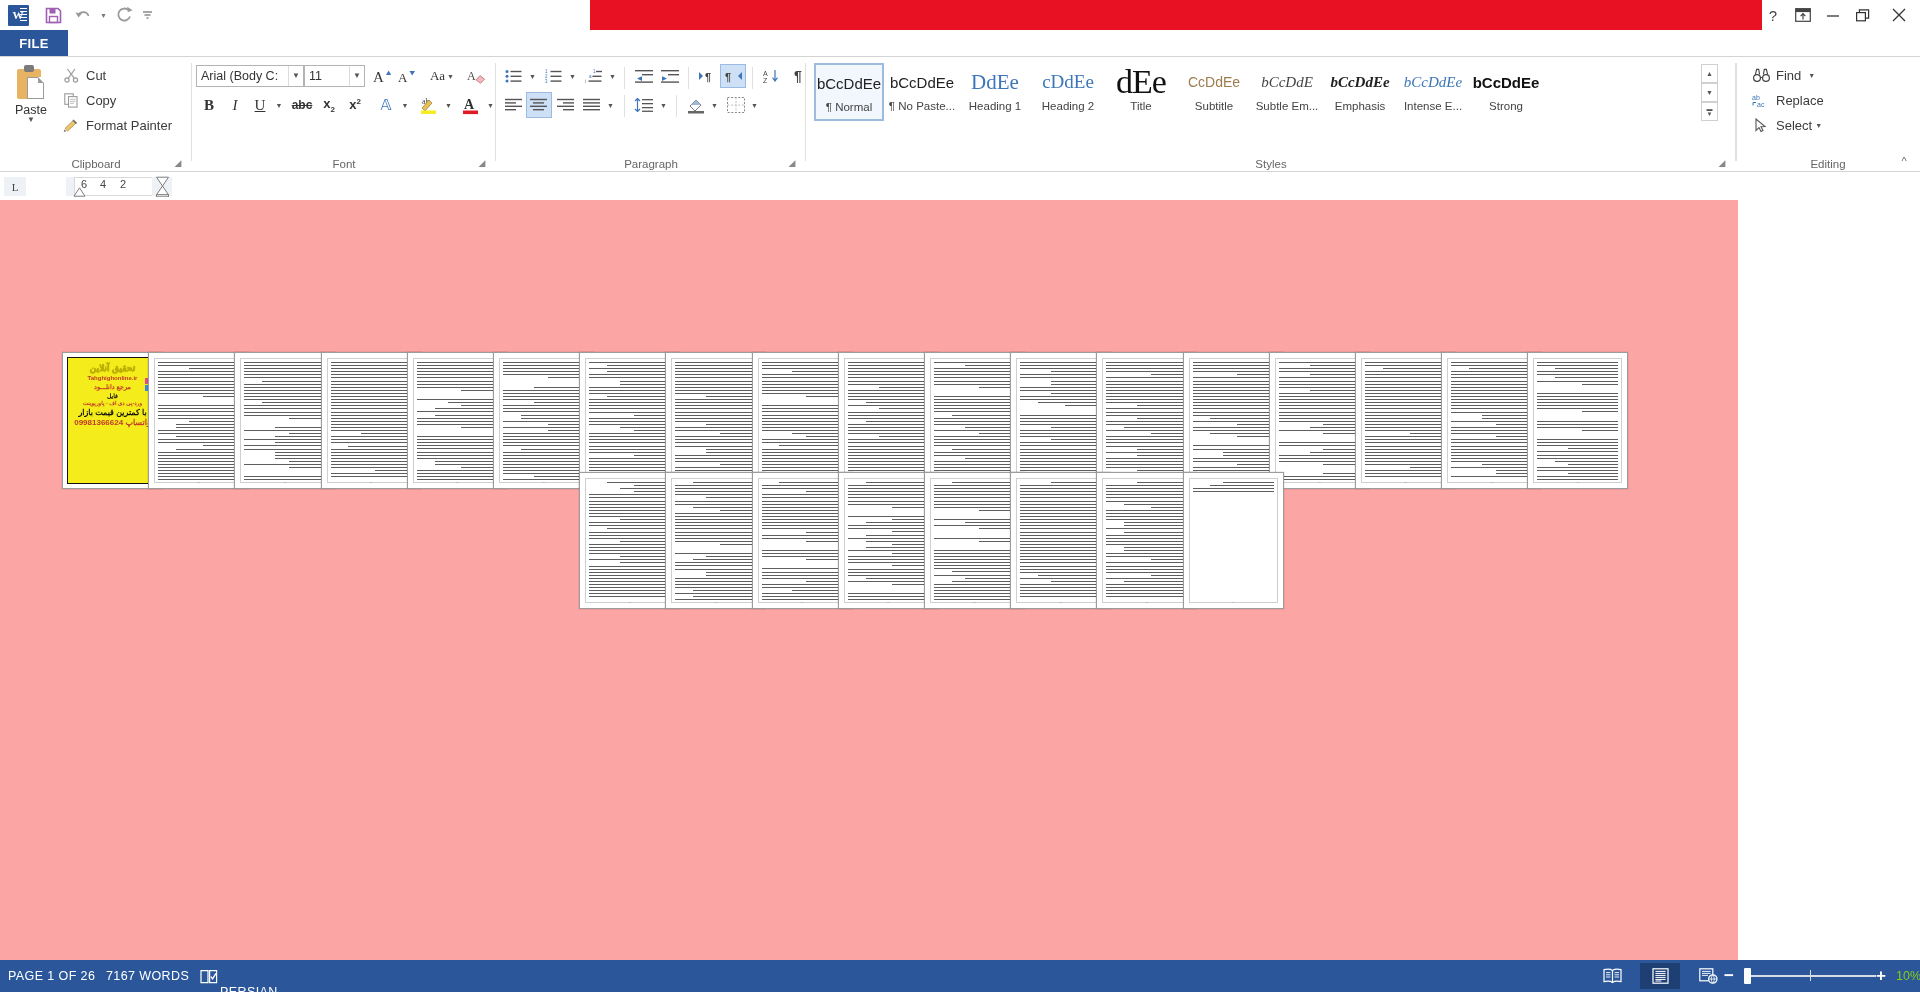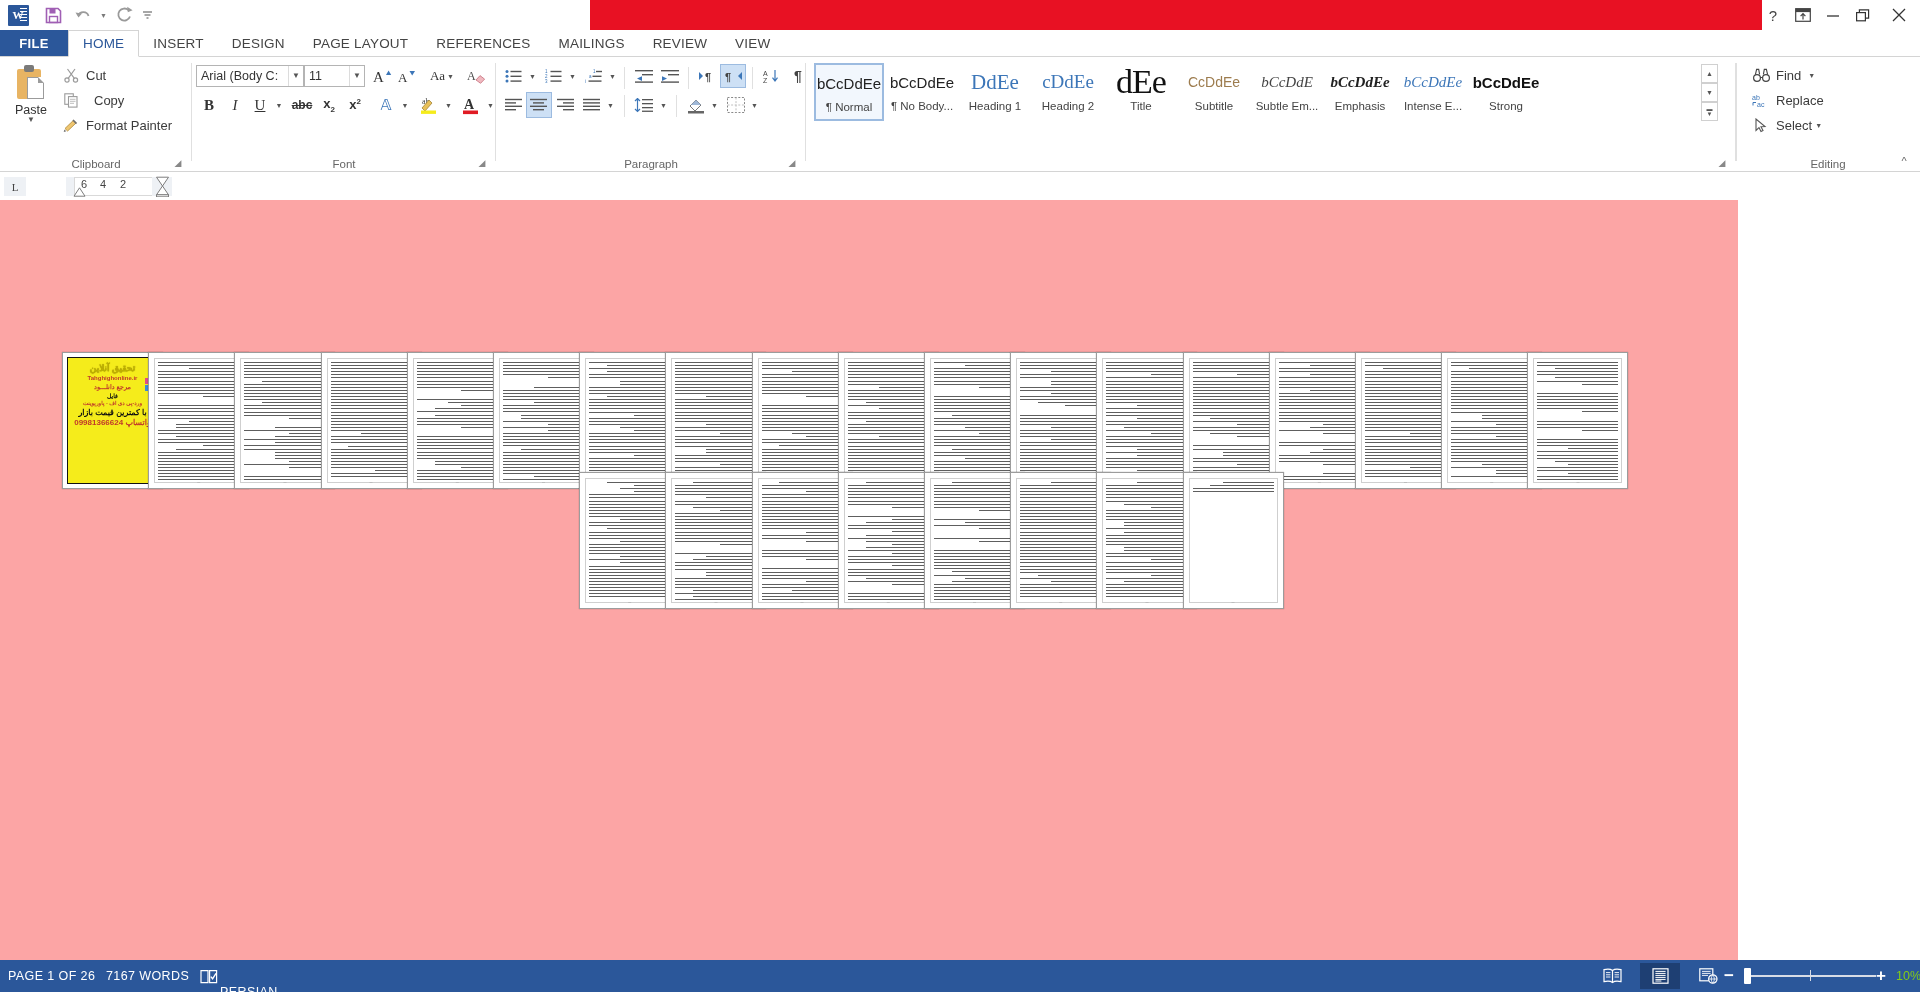--- a/index.html
+++ b/index.html
@@ -317,30 +317,20 @@
       <div class="wc wc-wide">
         <svg width="14" height="14" viewBox="0 0 14 14">
           <path d="M1 1l12 12M13 1L1 13" stroke="#333" stroke-width="1.3"></path>
         </svg>
       </div>
     </div>
   </div>
 
   <div class="tabbar">
     <div class="tab-file">FILE</div>
-    <div class="tabs">
-      <div class="tab active">HOME</div>
-      <div class="tab">INSERT</div>
-      <div class="tab">DESIGN</div>
-      <div class="tab">PAGE LAYOUT</div>
-      <div class="tab">REFERENCES</div>
-      <div class="tab">MAILINGS</div>
-      <div class="tab">REVIEW</div>
-      <div class="tab">VIEW</div>
-    </div>
     <div class="signin">Sign in</div>
   </div>
 
   <div class="ribbon">
 
     <div class="group" style="left:0; width:192px;">
       <div class="paste-btn">
         <div class="clip-ico">
           <div class="clip-body"></div>
             <div class="clip-clip"></div>
@@ -354,21 +344,21 @@
         <span class="sc-ico">
           <svg width="15" height="15" viewBox="0 0 15 15">
             <circle cx="3" cy="12" r="2.1" fill="none" stroke="#9b9b9b" stroke-width="1.2"></circle>
             <circle cx="11.5" cy="12" r="2.1" fill="none" stroke="#9b9b9b" stroke-width="1.2"></circle>
             <path d="M4 10.6 11 1M10.5 10.6 3.5 1" stroke="#9b9b9b" stroke-width="1.2" fill="none"></path>
           </svg>
         </span>
         <span>Cut</span>
       </div>
 
-      <div class="small-cmd" style="left:60px; top:33px;gap:8px;">
+      <div class="small-cmd" style="left:60px; top:33px;">
         <span class="sc-ico">
           <svg width="15" height="15" viewBox="0 0 15 15">
             <rect x="0.8" y="0.8" width="8.5" height="10.5" fill="#fff" stroke="#9b9b9b" stroke-width="1.1"></rect>
             <rect x="4.5" y="3.6" width="8.5" height="10.5" fill="#fff" stroke="#9b9b9b" stroke-width="1.1"></rect>
             <path d="M6 6.3h5.5M6 8.3h5.5M6 10.3h4" stroke="#b5b5b5" stroke-width=".9"></path>
           </svg>
         </span>
         <span>Copy</span>
       </div>
 
@@ -631,21 +621,21 @@
     </div>
 
     <div class="group" style="left:806px; width:930px;">
       <div id="styles-gallery" style="position:absolute;left:8px;top:0;">
           <div class="stylebox active" style="left: 0px;">
             <div class="sb-prev" style="font-family:'Liberation Sans',sans-serif;font-size:15px;color:#222;">bCcDdEe</div>
             <div class="sb-name">¶ Normal</div>
           </div>
           <div class="stylebox" style="left: 73px;">
             <div class="sb-prev" style="font-family:'Liberation Sans',sans-serif;font-size:15px;color:#222;">bCcDdEe</div>
-            <div class="sb-name">¶ No Body...</div>
+            <div class="sb-name">¶ No Paste...</div>
           </div>
           <div class="stylebox" style="left: 146px;">
             <div class="sb-prev" style="font-family:'Liberation Serif',serif;font-size:21px;color:#3c76b8;">DdEe</div>
             <div class="sb-name">Heading 1</div>
           </div>
           <div class="stylebox" style="left: 219px;">
             <div class="sb-prev" style="font-family:'Liberation Serif',serif;font-size:19px;color:#3c76b8;">cDdEe</div>
             <div class="sb-name">Heading 2</div>
           </div>
           <div class="stylebox" style="left: 292px;">
@@ -673,20 +663,21 @@
             <div class="sb-name">Strong</div>
           </div>
         </div>
 
       <div class="gal-scroll" style="right:18px; top:7px;">▲</div>
       <div class="gal-scroll" style="right:18px; top:26px;">▼</div>
       <div class="gal-scroll" style="right:18px; top:45px;">
         <span style="font-size:6px;line-height:5px;text-align:center">▬<br>▼</span>
       </div>
 
+      <div class="group-label">Styles</div>
       <div class="dlg-launcher" style="right:8px;">◢</div>
       <div class="group-div" style="right:0;"></div>
     </div>
 
     <div class="group" style="left:1736px; width:184px;">
       <div class="small-cmd" style="left:14px; top:8px;">
         <span class="sc-ico">
           <svg width="17" height="15" viewBox="0 0 17 15">
             <circle cx="4" cy="10" r="3.4" fill="none" stroke="#444" stroke-width="1.2"></circle>
             <circle cx="13" cy="10" r="3.4" fill="none" stroke="#444" stroke-width="1.2"></circle>

